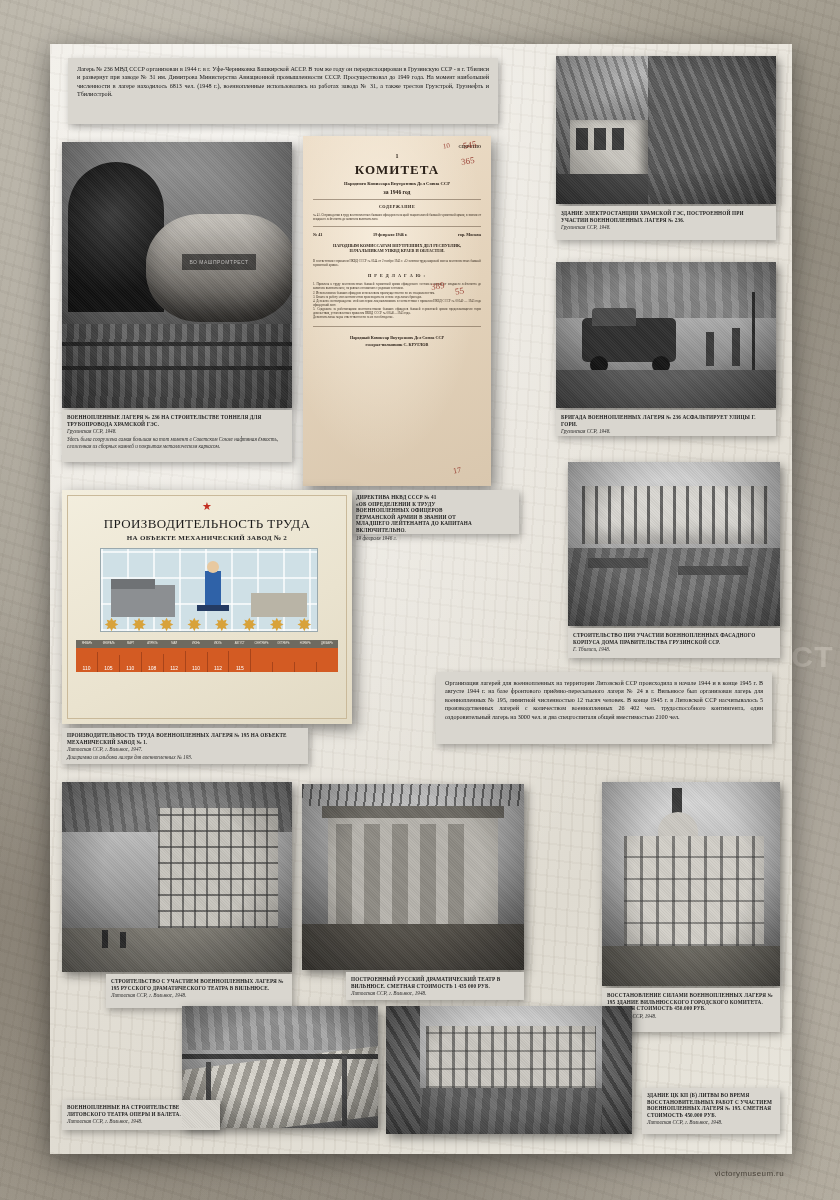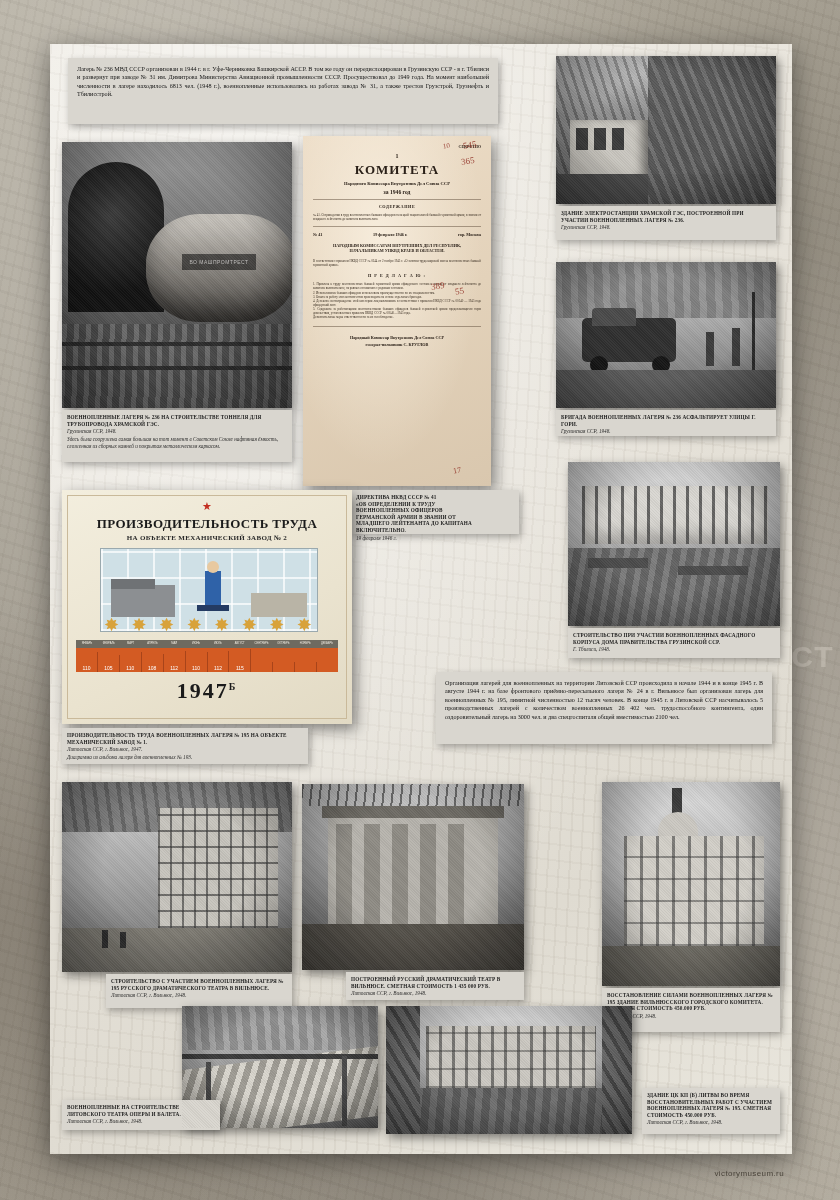--- a/index.html
+++ b/index.html
@@ -251,21 +251,21 @@
   </div>
   <div class="cap" style="left:518px;top:584px;width:212px;height:30px;">
     <div class="t">СТРОИТЕЛЬСТВО ПРИ УЧАСТИИ ВОЕННОПЛЕННЫХ ФАСАДНОГО КОРПУСА ДОМА ПРАВИТЕЛЬСТВА ГРУЗИНСКОЙ ССР.</div>
     <div class="s">Г. Тбилиси, 1948.</div>
   </div>
 
   <div id="poster" style="left:12px;top:446px;width:290px;height:234px;">
     <div class="pborder"></div>
     <div style="position:absolute;left:0;right:0;top:10px;text-align:center;color:#c32f22;font-size:11px;">★</div>
     <div style="position:absolute;left:14px;top:26px;width:262px;text-align:center;
-         font-family:'Liberation Serif',serif;font-weight:bold;font-size:13px;color:#1b1b1b;letter-spacing:.4px;">ПРОИЗВОДИТЕЛЬНОСТЬ ТРУДА</div>
+         font-family:'Liberation Serif',serif;font-weight:normal;font-size:13px;color:#1b1b1b;letter-spacing:.4px;">ПРОИЗВОДИТЕЛЬНОСТЬ ТРУДА</div>
     <div style="position:absolute;left:14px;top:44px;width:262px;text-align:center;
          font-family:'Liberation Serif',serif;font-weight:bold;font-size:7px;color:#2a2a2a;letter-spacing:.3px;">НА ОБЪЕКТЕ МЕХАНИЧЕСКИЙ ЗАВОД № 2</div>
 
     <div style="position:absolute;left:38px;top:58px;width:216px;height:82px;background:#cfe0e6;
          border:1px solid #9aa9ae;">
       <div style="position:absolute;left:0;top:0;width:100%;height:100%;
            background:repeating-linear-gradient(90deg, rgba(255,255,255,.7) 0 2px, rgba(0,0,0,0) 2px 26px),
                       repeating-linear-gradient(0deg, rgba(255,255,255,.7) 0 2px, rgba(0,0,0,0) 2px 26px);"></div>
       <div style="position:absolute;left:10px;top:36px;width:64px;height:32px;background:#8c8f92;"></div>
       <div style="position:absolute;left:10px;top:30px;width:44px;height:10px;background:#6f7275;"></div>
@@ -328,24 +328,20 @@
         </div>
       <div style="flex:1;height:23px;border-right:1px solid #a8441a;display:flex;align-items:flex-end;justify-content:center;">
         <span style="color:#fff;font-size:5px;padding-bottom:1px;">115</span>
         </div>
       <div style="flex:1;height:10px;border-right:1px solid #a8441a;"></div>
       <div style="flex:1;height:10px;border-right:1px solid #a8441a;"></div>
       <div style="flex:1;height:10px;border-right:1px solid #a8441a;"></div>
       <div style="flex:1;height:10px;"></div>
     </div>
 
-    <div style="position:absolute;left:0;right:0;top:188px;text-align:center;
-         font-family:'Liberation Serif',serif;font-weight:bold;font-size:22px;color:#1b1b1b;letter-spacing:2px;">
-      <span>1947</span><span style="font-size:10px;vertical-align:super;">Б</span>
-    </div>
   </div>
   <div class="cap" style="left:12px;top:684px;width:246px;height:36px;">
     <div class="t">ПРОИЗВОДИТЕЛЬНОСТЬ ТРУДА ВОЕННОПЛЕННЫХ ЛАГЕРЯ № 195 НА ОБЪЕКТЕ МЕХАНИЧЕСКИЙ ЗАВОД № 1.</div>
     <div class="s">Литовская ССР, г. Вильнюс, 1947.</div>
     <div class="s">Диаграмма из альбома лагеря для военнопленных № 193.</div>
   </div>
 
   <div class="textbox" style="left:386px;top:628px;width:336px;height:72px;">
     <span>Организация лагерей для военнопленных на территории Литовской ССР происходила в начале 1944 и в конце 1945 г. В августе 1944 г. на базе фронтового приёмно-пересыльного лагеря № 24 в г. Вильнюсе был организован лагерь для военнопленных № 195, лимитной численностью 12 тысяч человек. В конце 1945 г. в Литовской ССР насчитывалось 5 производственных лагерей с количеством военнопленных 26 402 чел.  трудоспособного контингента, один  оздоровительный лагерь на 3000 чел. и два спецгоспиталя общей вместимостью 2100 чел.</span>
   </div>

